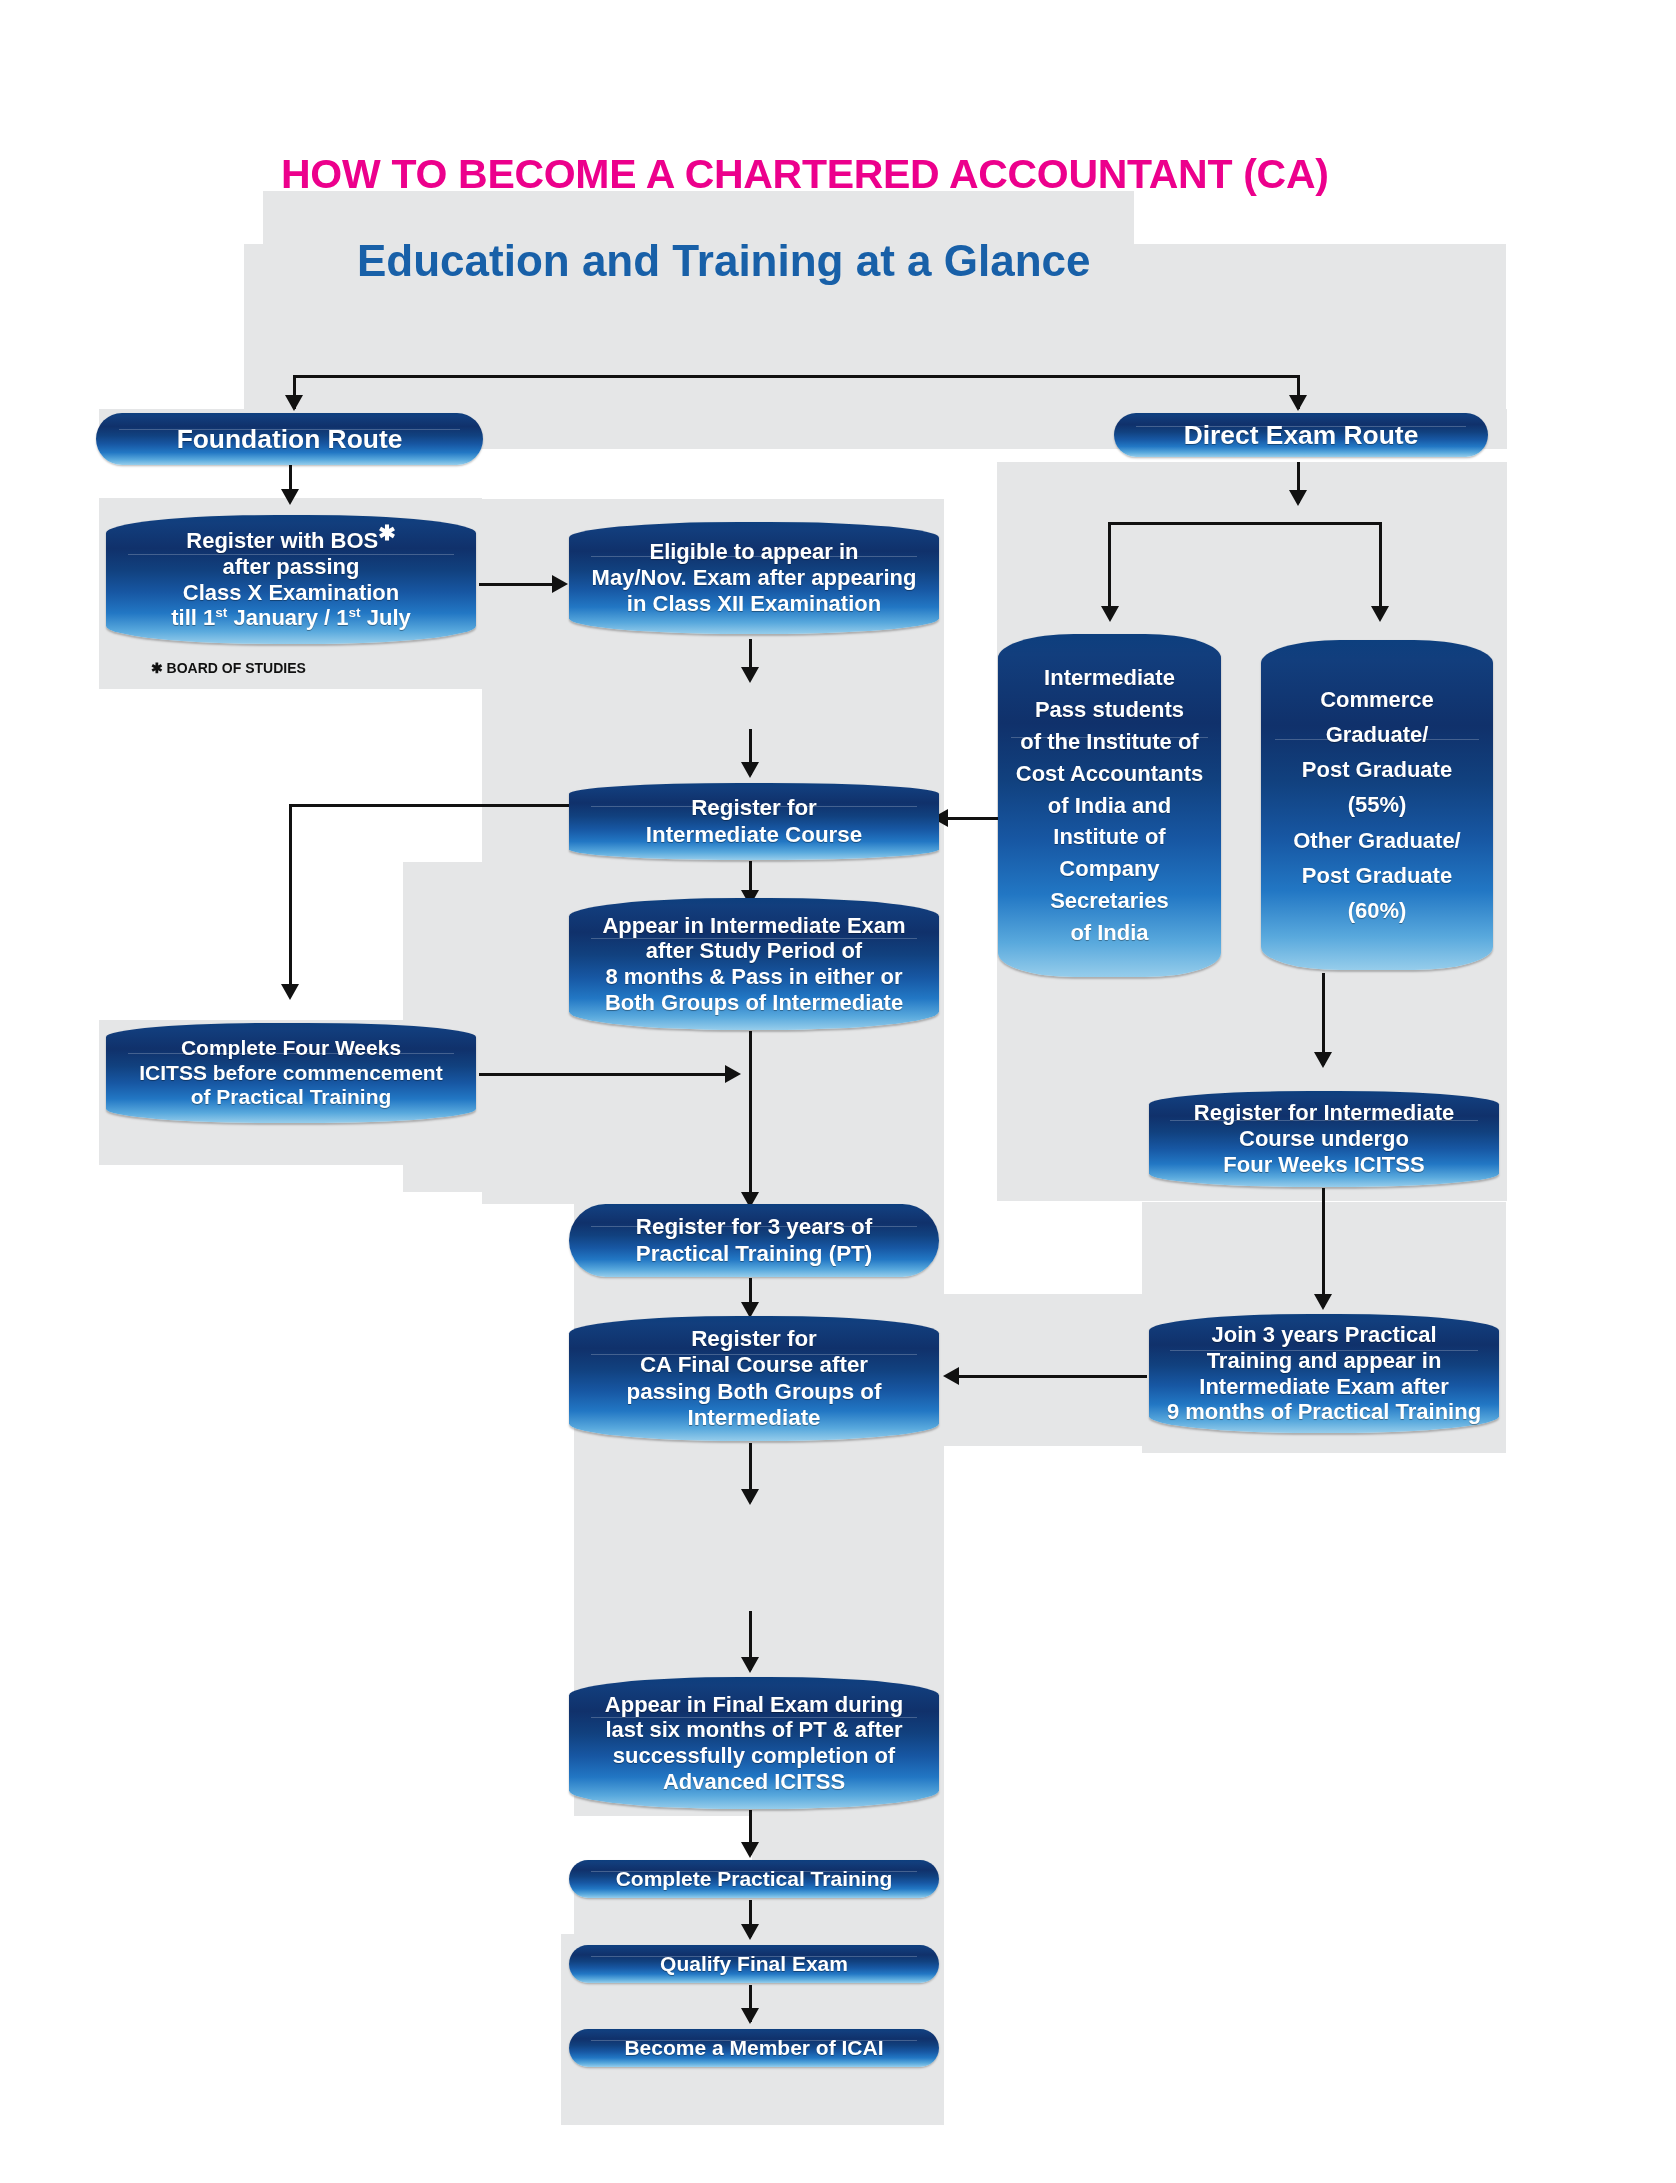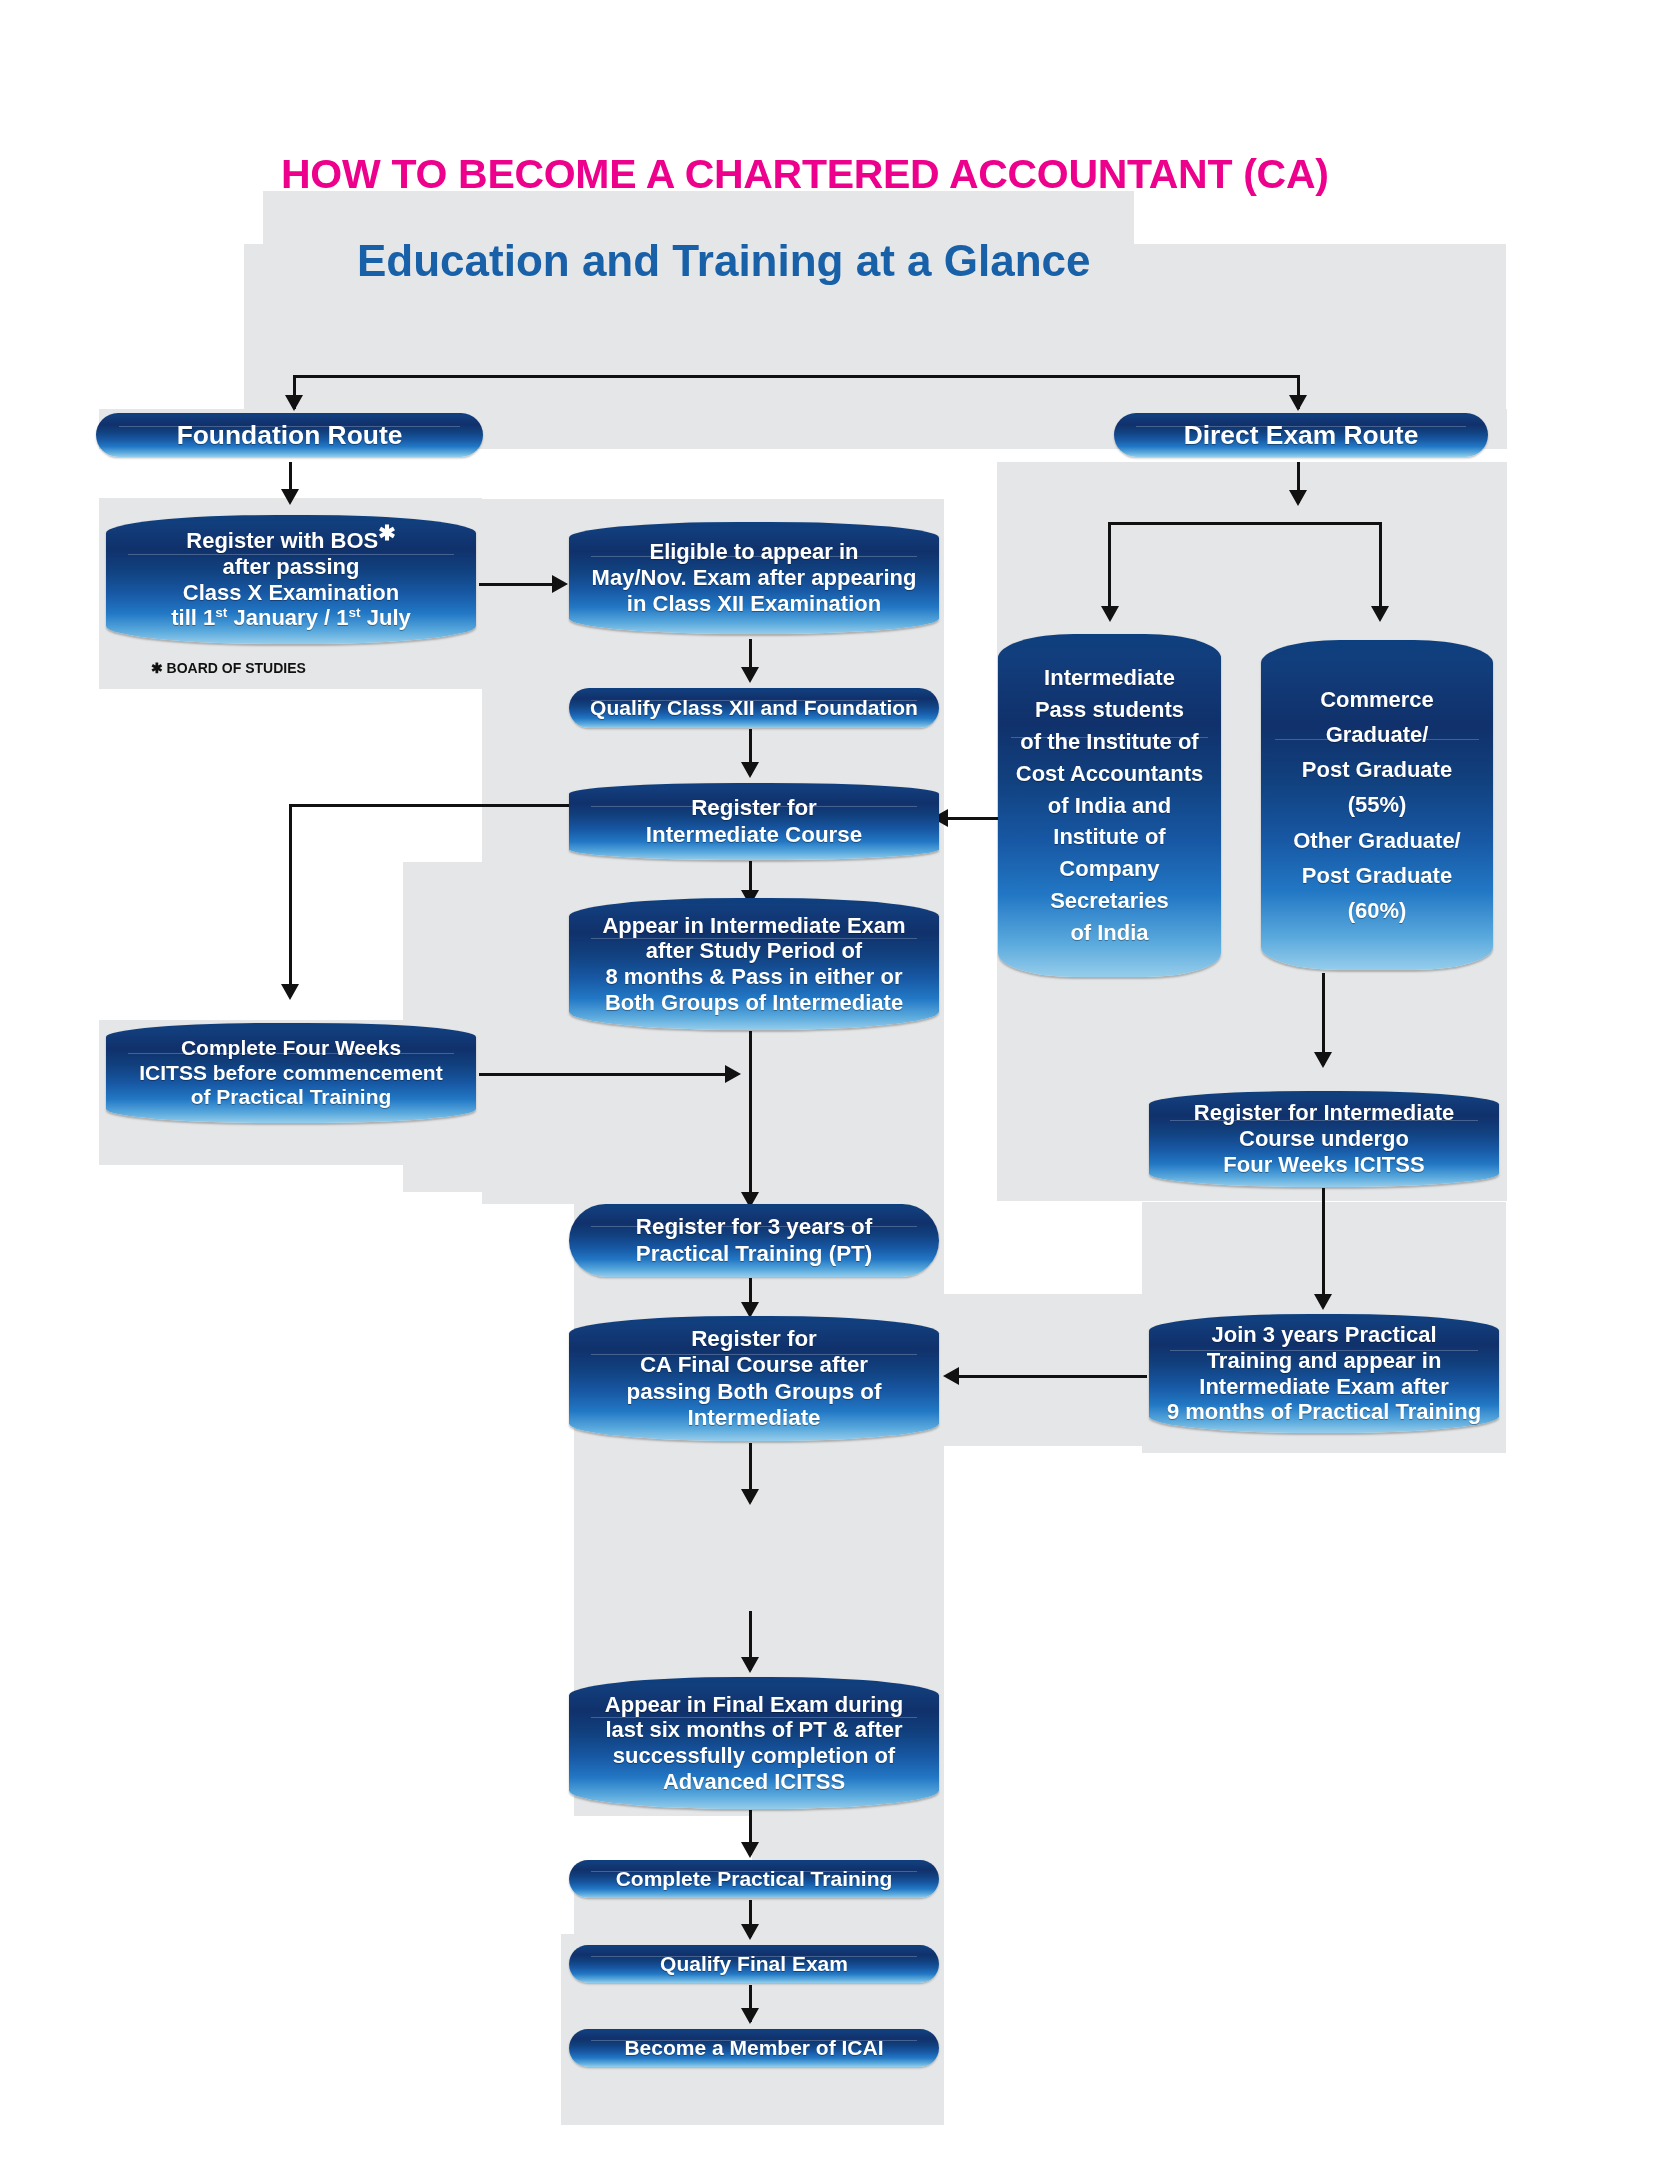--- a/index.html
+++ b/index.html
@@ -158,21 +158,21 @@
 
   <div class="title-main" style="left:281px; top:151px;">HOW TO BECOME A CHARTERED ACCOUNTANT (CA)</div>
   <div class="title-sub" style="left:357px; top:236px;">Education and Training at a Glance</div>
 
   <div class="hline" style="left:293px; top:375px; width:1006px;"></div>
   <div class="vline" style="left:293px; top:375px; height:34px;"></div>
   <div class="arrow-down" style="left:285px; top:395px;"></div>
   <div class="vline" style="left:1297px; top:375px; height:34px;"></div>
   <div class="arrow-down" style="left:1289px; top:395px;"></div>
 
-  <div class="node pill" style="left:96px; top:413px; width:387px; height:44px; font-size:26.4px;">
+  <div class="node pill" style="left:96px; top:413px; width:387px; height:52px; font-size:26.4px;">
     <span>Foundation Route</span>
   </div>
   <div class="node pill" style="left:1114px; top:413px; width:374px; height:44px; font-size:26.4px;">
     <span>Direct Exam Route</span>
   </div>
 
   <div class="vline" style="left:289px; top:462px; height:38px;"></div>
   <div class="arrow-down" style="left:281px; top:489px;"></div>
 
   <div class="node barrel" style="left:106px; top:515px; width:370px; height:129px; font-size:22px; flex-direction:column;justify-content:center;">
@@ -190,21 +190,20 @@
   <div class="hline" style="left:479px; top:583px; width:79px;"></div>
   <div class="arrow-right" style="left:552px; top:575px;"></div>
 
   <div class="node barrel" style="left:569px; top:522px; width:370px; height:112px; font-size:22px; white-space:pre-line;">Eligible to appear in
 May/Nov. Exam after appearing
 in Class XII Examination</div>
 
   <div class="vline" style="left:749px; top:639px; height:40px;"></div>
   <div class="arrow-down" style="left:741px; top:667px;"></div>
 
-  <div class="node pill" style="left:569px; top:688px; width:370px; height:40px; font-size:21px;">Qualify Class XII and Foundation</div>
 
   <div class="vline" style="left:749px; top:729px; height:46px;"></div>
   <div class="arrow-down" style="left:741px; top:762px;"></div>
 
   <div class="node barrel" style="left:569px; top:783px; width:370px; height:77px; font-size:22.4px; white-space:pre-line;">Register for
 Intermediate Course</div>
 
   <div class="vline" style="left:749px; top:861px; height:42px;"></div>
   <div class="arrow-down" style="left:741px; top:890px;"></div>
 

